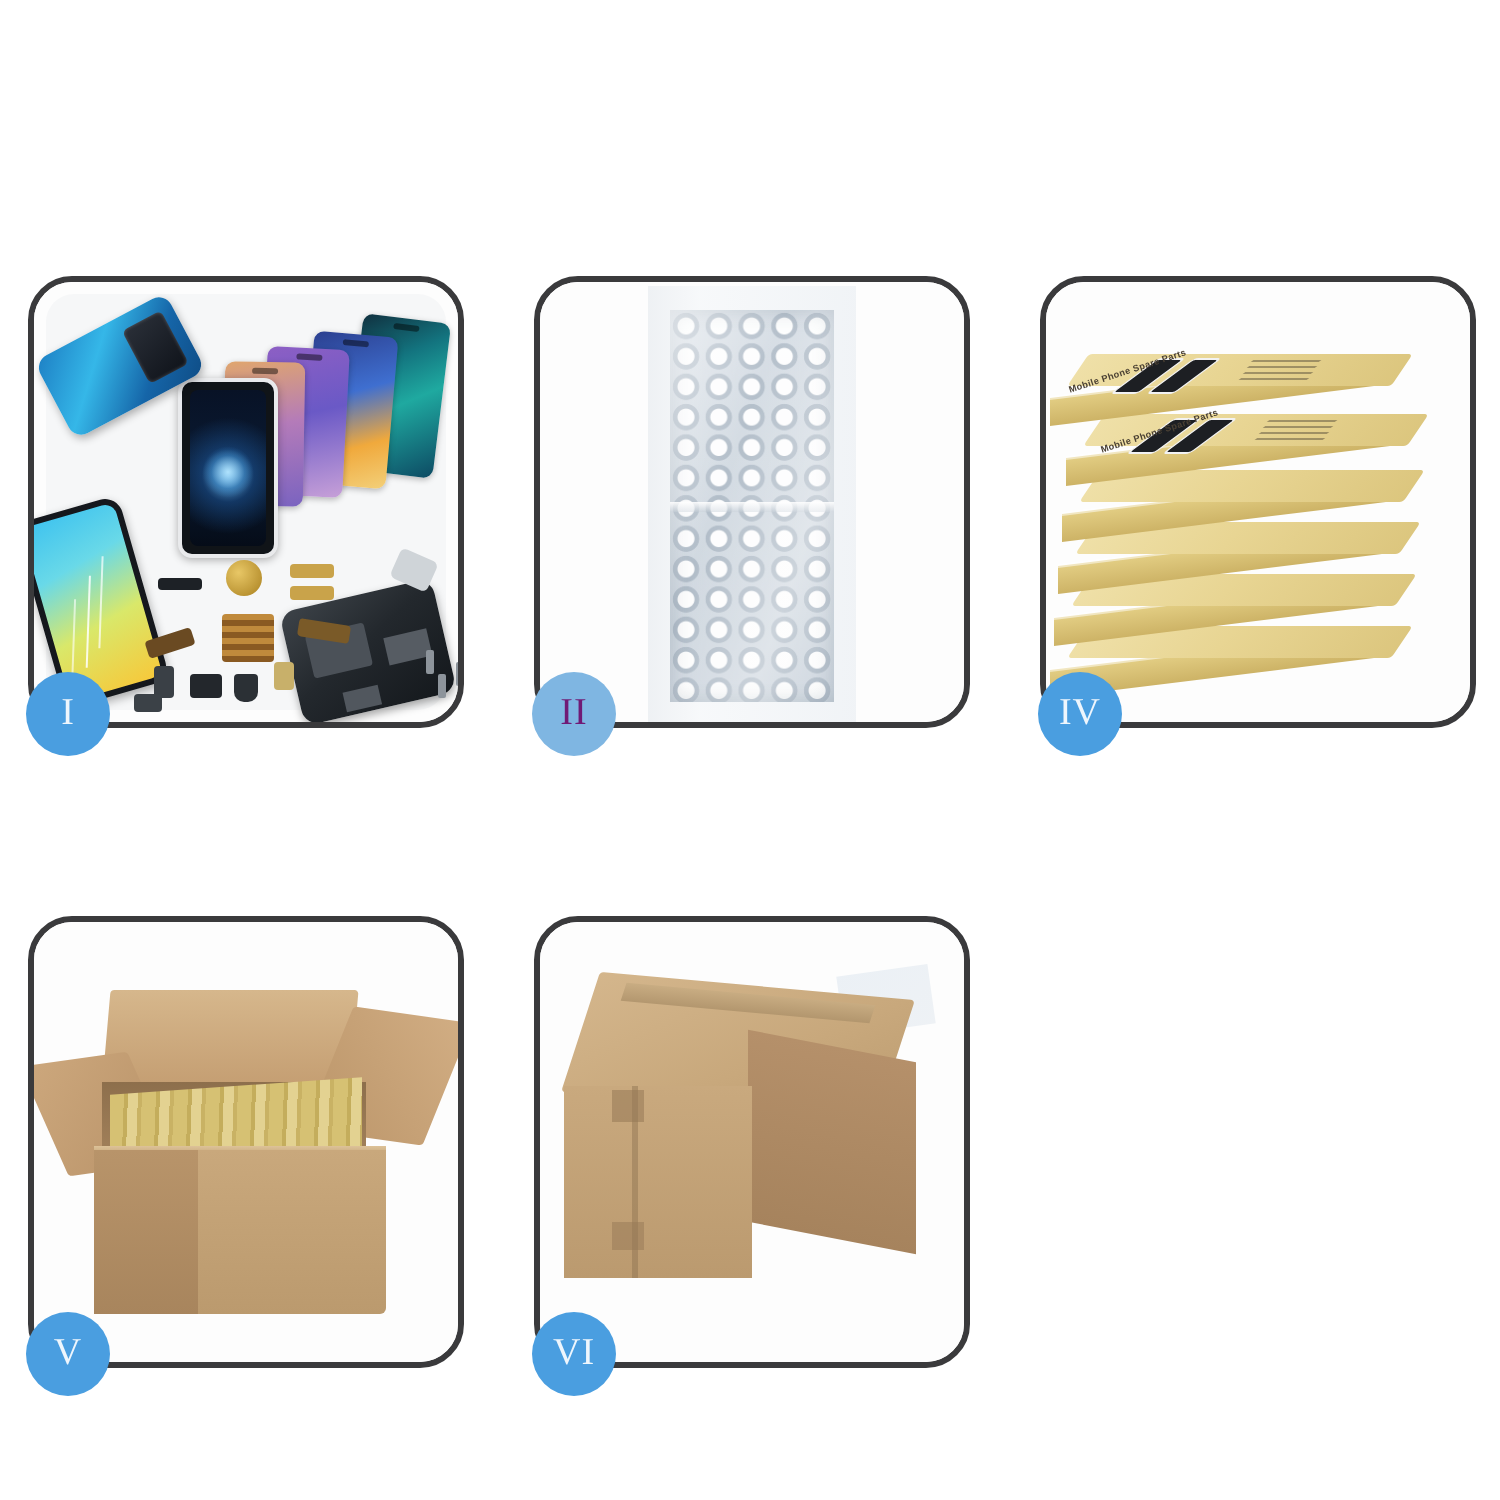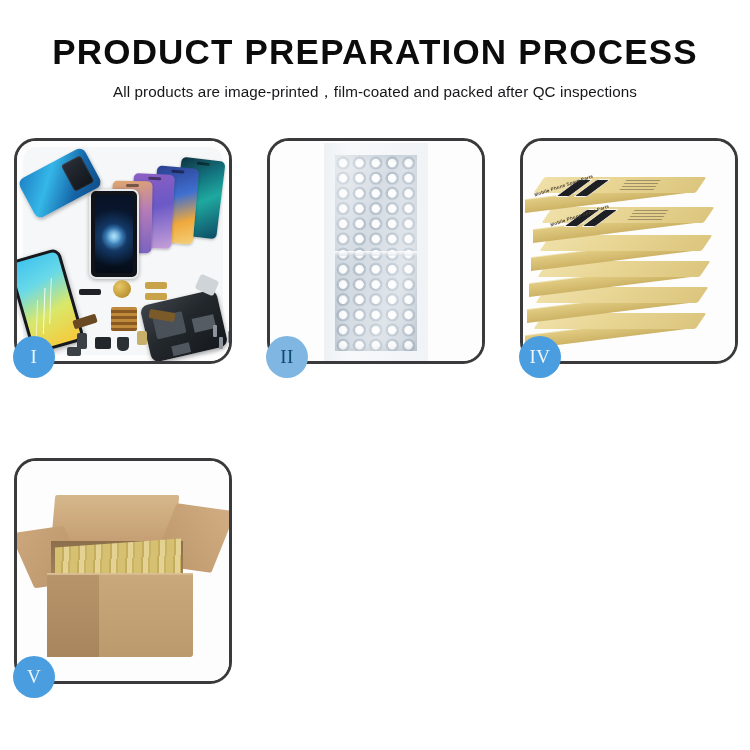--- a/index.html
+++ b/index.html
@@ -43,21 +43,21 @@
   }
   .badge{
     position:absolute;left:-4px;bottom:-17px;
     width:42px;height:42px;border-radius:50%;
     background:#4a9ee0;
     display:flex;align-items:center;justify-content:center;
     font-family:"Liberation Serif",serif;
     font-size:19px;color:#eef6fd;letter-spacing:.5px;
     z-index:6;
   }
-  .badge.soft{background:#7fb6e2;color:#0c4a6e;}
+  .badge.soft{background:#7fb6e2;color:#701a75;}
 
   
   .p1-bg{position:absolute;inset:6px;background:#f6f7f8;border-radius:14px;}
   
   .fan{position:absolute;border-radius:5px;box-shadow:0 1px 3px rgba(0,0,0,.28);}
   .fan1{width:44px;height:78px;right:8px;top:18px;transform:rotate(7deg);
     background:linear-gradient(150deg,#10303f 0%,#13747f 30%,#1fa9a0 55%,#0d4a63 100%);}
   .fan2{width:42px;height:76px;right:33px;top:26px;transform:rotate(5deg);
     background:linear-gradient(160deg,#2b3f8f 0%,#3f6fd0 40%,#f0a93c 72%,#f3d07a 100%);}
   .fan3{width:41px;height:74px;right:56px;top:33px;transform:rotate(3deg);
@@ -325,24 +325,20 @@
     position:absolute;left:150px;top:24px;width:46px;height:30px;
     background:linear-gradient(150deg,rgba(232,238,244,.85),rgba(210,220,230,.35));
     transform:rotate(-8deg);
   }
 </style>
 </head>
 <body>
 
 <div class="page">
 
-  <div class="header">
-    <div class="title">PRODUCT PREPARATION PROCESS</div>
-    <div class="subtitle">All products are image-printed，film-coated and packed after QC inspections</div>
-  </div>
 
   <div class="grid">
 
     <div class="panel">
       <div class="stage">
         <div class="p1-bg"></div>
 
         <div class="fan fan1">
             <i class="fan-notch"></i>
           </div>
@@ -461,15 +457,28 @@
         <div class="c5-flapR"></div>
         <div class="c5-inner"></div>
         <div class="c5-goods"></div>
         <div class="c5-lip"></div>
         <div class="c5-body"></div>
         <div class="c5-face"></div>
       </div>
       <div class="badge">V</div>
     </div>
 
+    <div class="panel">
+      <div class="stage">
+        <div class="c6-wrap"></div>
+        <div class="c6-top"></div>
+        <div class="c6-tape"></div>
+        <div class="c6-side"></div>
+        <div class="c6-front"></div>
+        <div class="c6-seam"></div>
+        <div class="c6-tab1"></div>
+        <div class="c6-tab2"></div>
+      </div>
+      <div class="badge">VI</div>
+    </div>
 
   </div>
 </div>
 
 </body></html>

